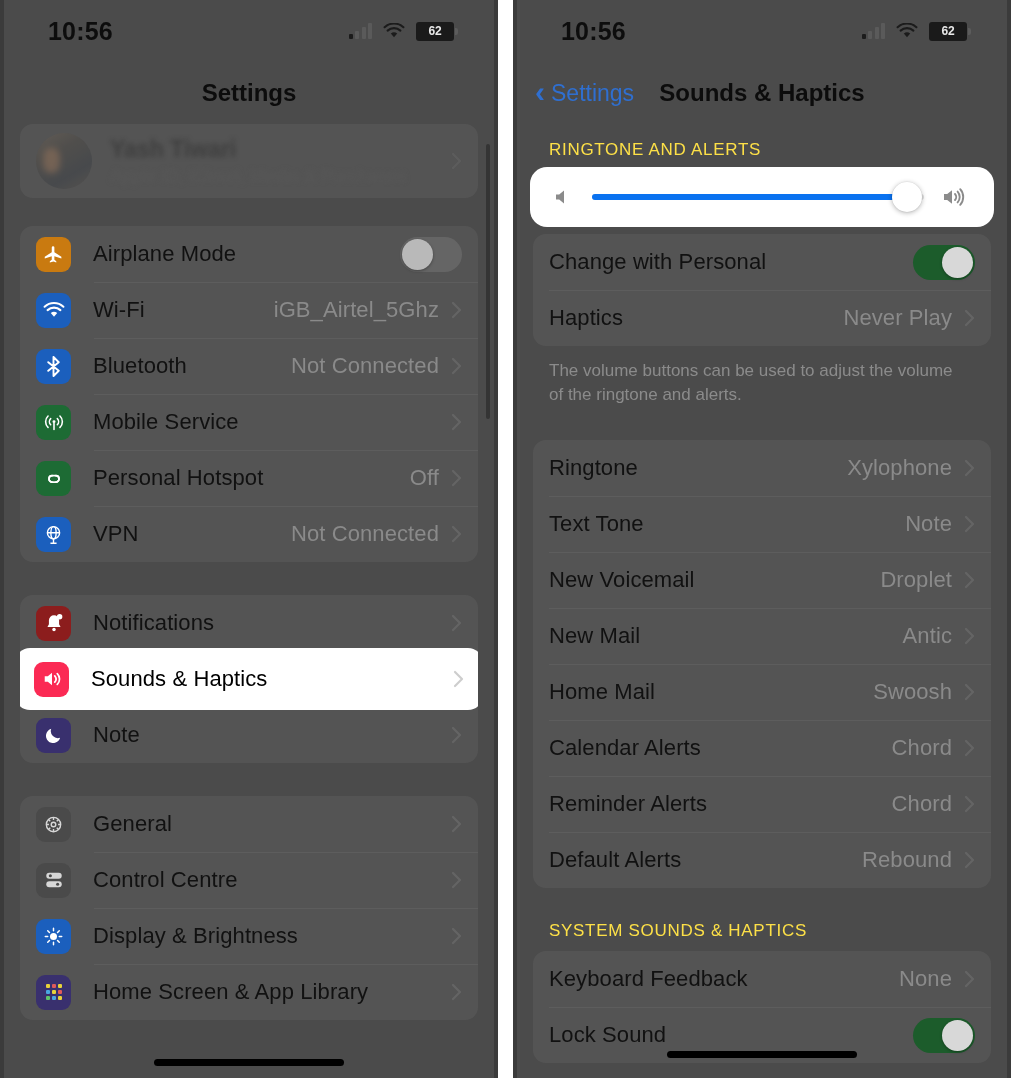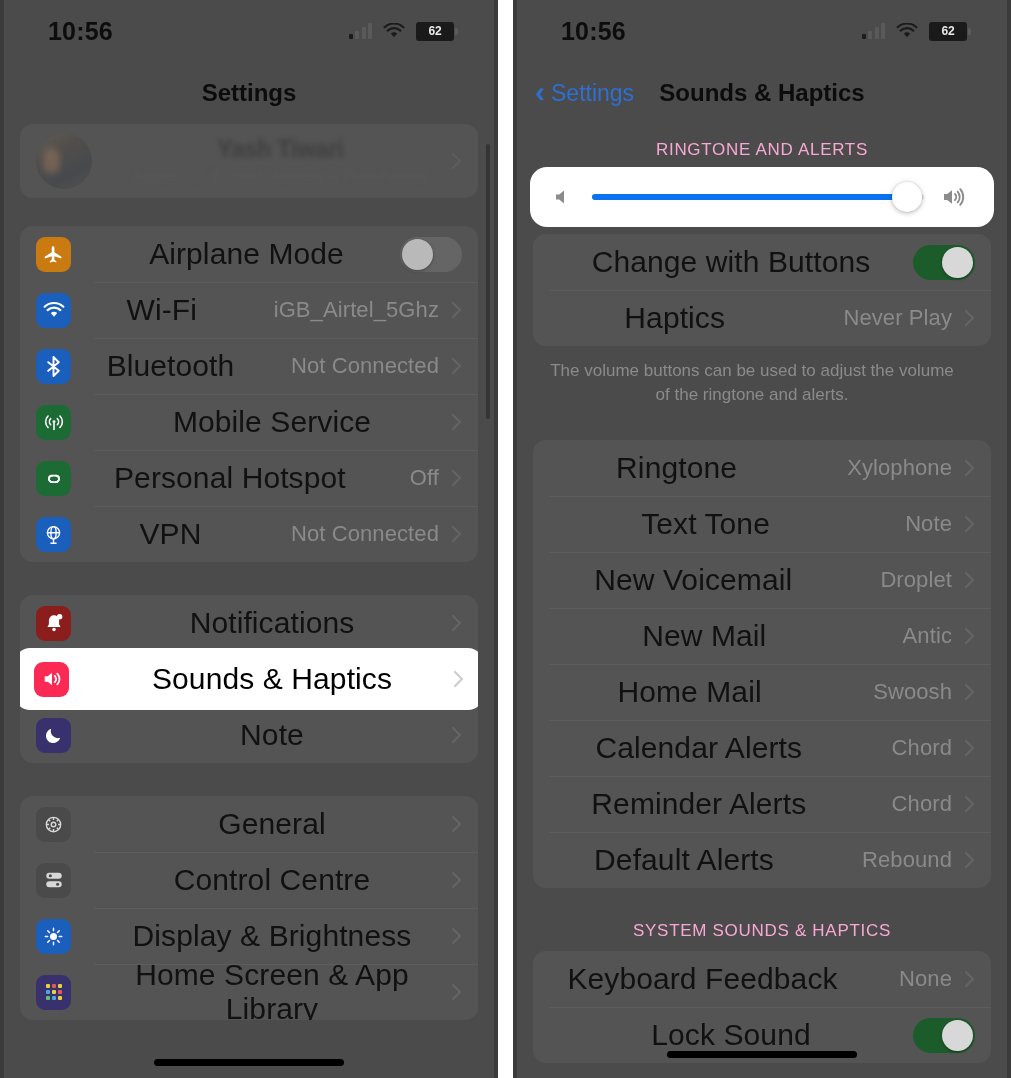--- a/index.html
+++ b/index.html
@@ -10,21 +10,20 @@
     overflow: hidden;
   }
   .stage { position: relative; width: 1011px; height: 1078px; display: flex; background:#fff; }
 
   
   .phone {
     position: relative;
     height: 1078px;
     background: #4b4b4b;           
     overflow: hidden;
-    text-align: center;
   }
   .phone.left  { width: 498px; }
   .gap { width: 15px; height: 1078px; background: #ffffff; }
   .phone.right { width: 498px; }
 
   .edge-l { position:absolute; left:0; top:0; width:4px; height:100%; background:#3b3b3b; }
   .edge-r { position:absolute; right:0; top:0; width:4px; height:100%; background:#3b3b3b; }
 
   
   .statusbar {
@@ -98,21 +97,21 @@
   .row.plain + .row.plain::before { left: 16px; }
 
   .ico {
     width: 35px; height: 35px; border-radius: 9px;
     display:flex; align-items:center; justify-content:center;
     flex: 0 0 35px; margin-right: 22px;
     color:#ffffff;
   }
   .ico svg { display:block; }
 
-  .lbl { font-size: 30px; color:#111; flex:1; letter-spacing:.1px; }
+  .lbl { font-size: 22px; color:#111; flex:1; letter-spacing:.1px; }
   .val { font-size: 22px; color:#8a8a8a; margin-right: 12px; letter-spacing:.1px;margin-left:43px; }
   .chev-r {
     width:11px; height:18px; flex:0 0 11px; opacity:.62;
   }
   .chev-r svg { display:block; }
 
   
   .row.highlight {
     background:#ffffff;
     border-radius: 12px;
@@ -141,21 +140,21 @@
     content:""; position:absolute; left:12%; top:26%;
     width:30%; height:46%; border-radius:40%;
     background:rgba(198,140,96,.55); filter: blur(3px);
   }
   .p-text { flex:1; filter: blur(2.6px); }
   .p-name { font-size:23px; font-weight:600; color:#2e2e2e; height:24px; }
   .p-sub  { font-size:18px; color:#5d5d5d; margin-top:6px; }
 
   
   .ghead {
-    font-size: 17px; color:#f9a8d4;
+    font-size: 17px; color:#fde047;
     letter-spacing: .7px; text-transform:uppercase;
     padding: 0 36px 10px 36px;
   }
   .gfoot {
     font-size: 17px; color:#8b8b8b;
     line-height: 1.42; padding: 13px 56px 0 36px;
   }
 
   
   .toggle {
@@ -532,21 +531,21 @@
         <span class="spk-big">
           <svg width="28" height="20" viewBox="0 0 28 20" fill="none">
               <path d="M2 7h3.2L10 3.2v13.6L5.2 13H2z" fill="#8b8b8b"></path>
               <path d="M13 7a4.4 4.4 0 0 1 0 6M15.6 4.6a8 8 0 0 1 0 10.8M18.2 2.2a11.6 11.6 0 0 1 0 15.6" stroke="#8b8b8b" stroke-width="1.9" stroke-linecap="round"></path>
             </svg>
         </span>
       </div>
 
       <div class="group tight" style="margin-top:10px;">
         <div class="row plain">
-          <div class="lbl">Change with Buttons</div>
+          <div class="lbl">Change with Personal</div>
           <div class="toggle"></div>
         </div>
         <div class="row plain">
           <div class="lbl">Haptics</div>
           <div class="val">Never Play</div>
           <div class="chev-r">
             <svg width="11" height="18" viewBox="0 0 11 18">
                 <path d="M2 2l7 7-7 7" stroke="#6f6f6f" stroke-width="2.2" fill="none" stroke-linecap="round" stroke-linejoin="round"></path>
               </svg>
           </div>

